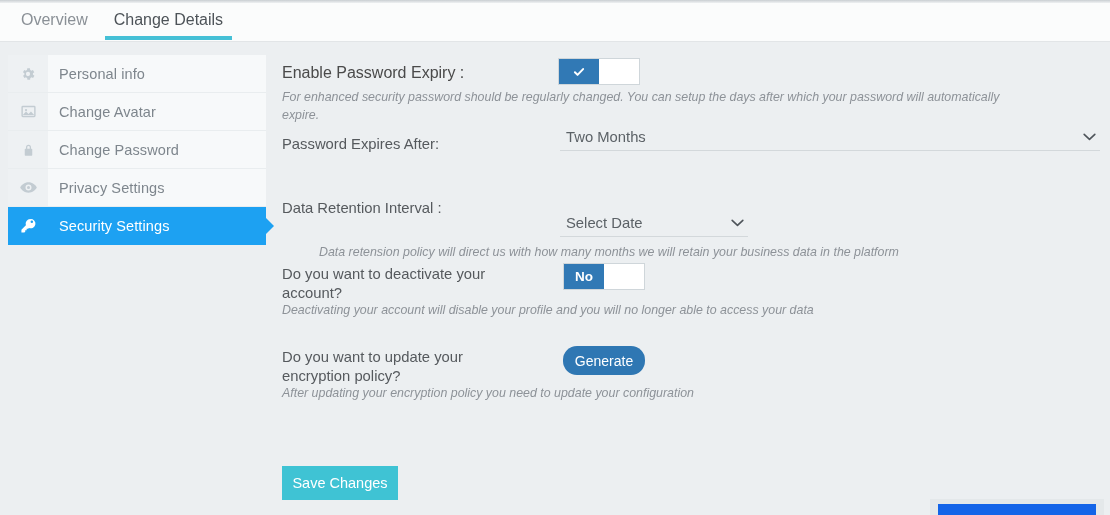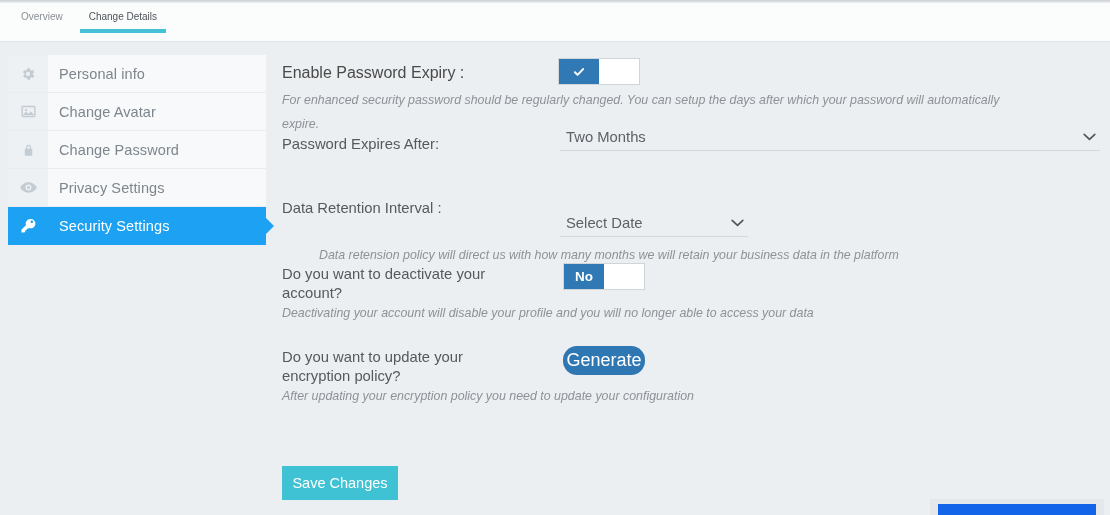--- a/index.html
+++ b/index.html
@@ -33,21 +33,21 @@
     width: 1110px;
     height: 39px;
     background: #fbfcfc;
     display: flex;
     align-items: flex-start;
     padding-left: 8px;
     border-bottom: 1px solid #e2e5e7;
   }
   .tab {
     position: relative;
-    font-size: 10px;
+    font-size: 16px;
     color: #8a9096;
     padding: 8px 13px 11px 13px;
     cursor: pointer;
     white-space: nowrap;
   }
   .tab.active { color: #4d5358; }
   .tab.active::after {
     content: "";
     position: absolute;
     left: 4px; right: 4px;
@@ -115,21 +115,21 @@
 
   .label {
     font-size: 14.8px;
     color: #55595d;
     line-height: 19px;
   }
   .hint {
     font-size: 12.4px;
     font-style: italic;
     color: #8d9298;
-    line-height: 24px;
+    line-height: 18px;
   }
 
   
   .toggle {
     display: inline-flex;
     width: 82px;
     height: 27px;
     border: 1px solid #cfd6da;
     background: #ffffff;
     cursor: pointer;
@@ -176,21 +176,21 @@
     font-size: 14px;
     color: #ffffff;
     cursor: pointer;
     border: none;
     font-family: "Liberation Sans", sans-serif;
   }
   .btn-generate {
     background: #2f77b3;
     width: 82px;
     height: 29px;
-    font-size: 18px;
+    font-size: 14px;
     border-radius: 14px;
   }
   .btn-save {
     background: #3fc3d4;
     width: 116px;
     height: 34px;
     font-size: 14.5px;
   }
 
   

